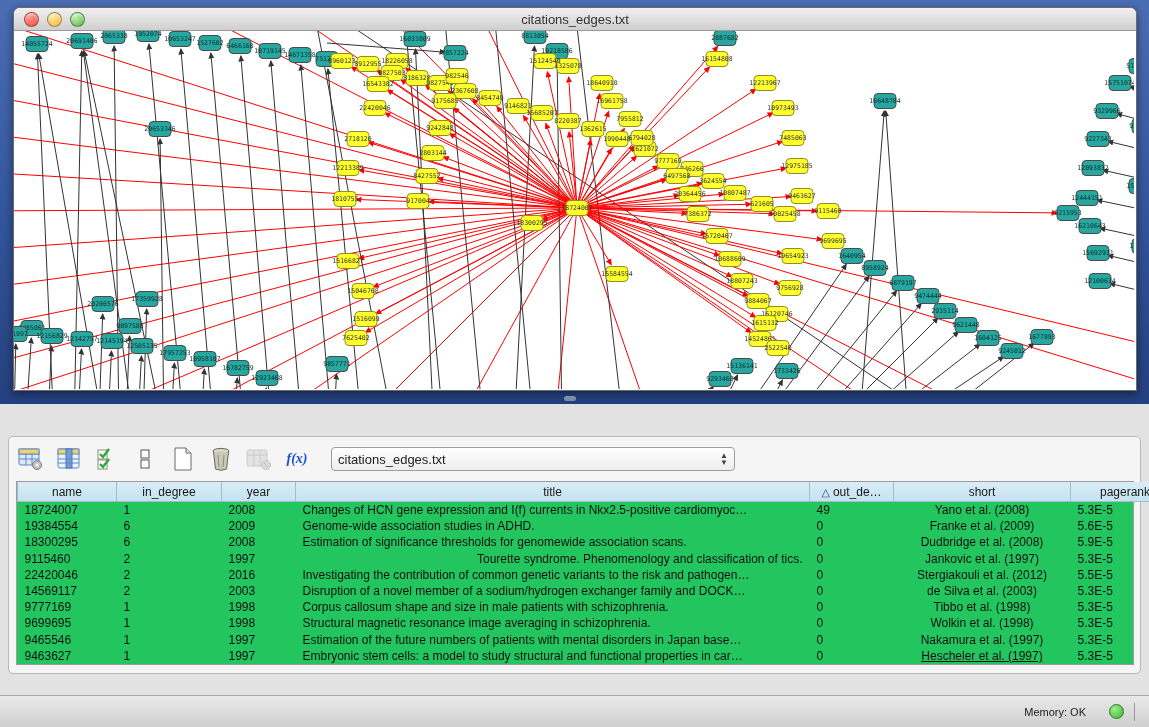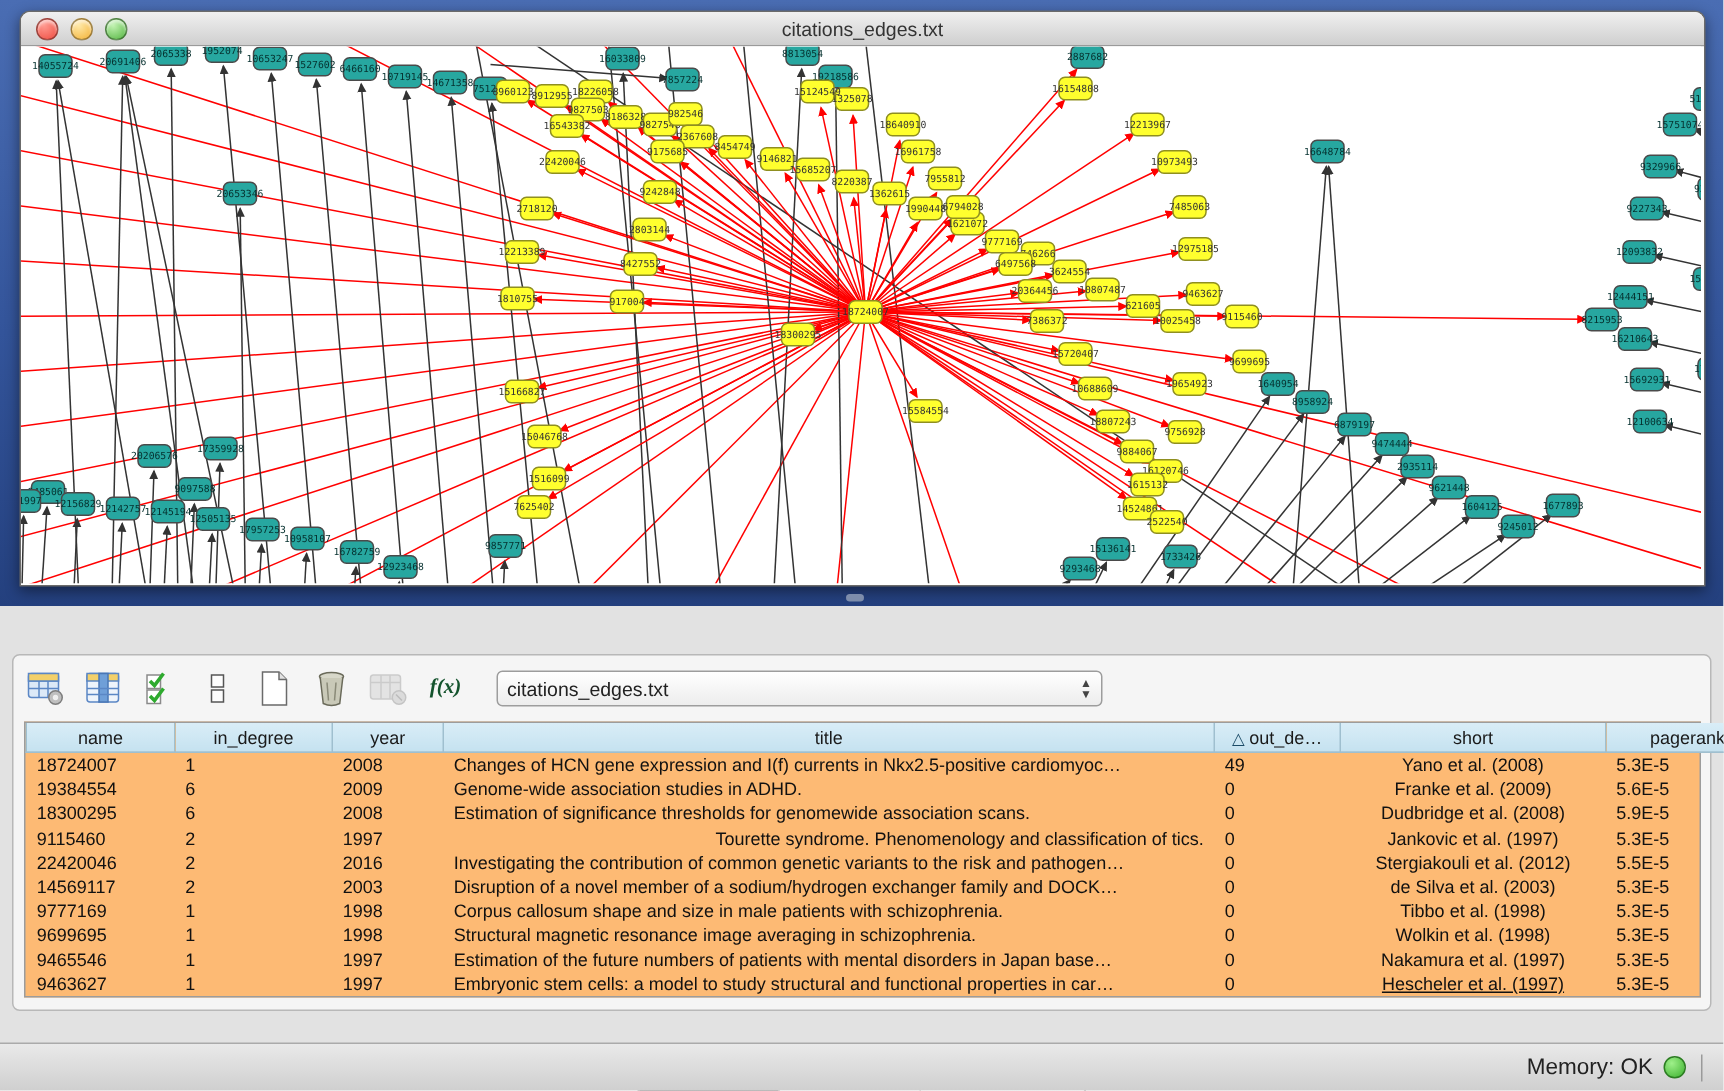--- a/index.html
+++ b/index.html
@@ -19,39 +19,39 @@
   .splitter{position:absolute;left:564px;top:396px;width:12px;height:5px;border-radius:3px;background:#7d8dab;}
   
   .panel{position:absolute;left:0;top:404px;width:1149px;height:291px;background:#e2e2e2;}
   .panel-titlebar{height:24px;background:linear-gradient(180deg,#f1f1f1,#e6e6e6);border-bottom:1px solid #c2c2c2;display:flex;align-items:center;padding:0 10px;}
   .panel-title{font-size:13px;color:#333;}
   .panel-titlebar .spacer{flex:1;}
   .tb-icon{width:18px;height:18px;display:flex;align-items:center;justify-content:center;cursor:pointer;margin-left:8px;color:#222;}
   .groupbox{position:absolute;left:8px;top:32px;width:1131px;height:236px;background:#f5f5f5;border:1px solid #b8b8b8;border-radius:5px;}
   .toolbar{height:36px;display:flex;align-items:center;gap:10px;padding:4px 8px 0 8px;}
   .toolbtn{width:28px;height:26px;display:flex;align-items:center;justify-content:center;cursor:pointer;}
-  .fx{font-style:italic;font-weight:bold;font-size:14px;font-family:"Liberation Serif",serif;color:#14532d;}
+  .fx{font-style:italic;font-weight:bold;font-size:14px;font-family:"Liberation Serif",serif;color:#1d4ed8;}
   .dropdown{margin-left:10px;width:390px;height:22px;border:1px solid #9d9d9d;border-radius:4px;background:linear-gradient(180deg,#ffffff,#ededed);display:flex;align-items:center;padding:0 6px;font-size:13px;color:#222;}
   .dropdown .dd-label{flex:1;}
   .dd-arrows{font-size:8px;line-height:7px;color:#444;text-align:center;}
   
-  .tablebox{position:absolute;left:7px;top:44px;width:1116px;height:182px;border:1px solid #9c9c9c;background:#fdba74;display:flex;}
+  .tablebox{position:absolute;left:7px;top:44px;width:1116px;height:182px;border:1px solid #9c9c9c;background:#22c55e;display:flex;}
   table.datatable{border-collapse:collapse;table-layout:fixed;width:1099px;font-size:12px;}
   table.datatable th{background:linear-gradient(180deg,#d9edf7,#c5e2f0);border:1px solid #9fbfcf;border-top:none;font-weight:normal;color:#1a1a1a;height:19px;padding:0 4px;overflow:hidden;white-space:nowrap;}
   table.datatable td{height:16px;padding:0 7px;border:none;overflow:hidden;white-space:nowrap;color:#111;}
   .sort-tri{color:#1a4a66;font-size:11px;margin-right:3px;}
   
   .tabs{position:absolute;left:0;top:270px;width:1131px;display:flex;justify-content:center;}
   .seg{display:flex;border:1px solid #8f8f8f;border-radius:5px;overflow:hidden;height:20px;background:#fff;box-shadow:0 1px 1px rgba(255,255,255,.8);}
   .seg .tab{padding:0 14px;font-size:13px;display:flex;align-items:center;color:#222;border-right:1px solid #b5b5b5;cursor:pointer;background:linear-gradient(180deg,#ffffff,#f0f0f0);}
   .seg .tab:last-child{border-right:none;}
   .seg .tab.active{background:linear-gradient(180deg,#8a8a8a,#6e6e6e);color:#f3f3f3;}
   
   .statusbar{position:absolute;left:0;top:695px;width:1149px;height:32px;background:linear-gradient(180deg,#e9e9e9,#cfcfcf);border-top:1px solid #aaa;display:flex;align-items:center;justify-content:flex-end;padding:0 14px;box-sizing:border-box;}
-  .mem-label{font-size:15px;color:#222;margin-right:7px;}
+  .mem-label{font-size:11px;color:#222;margin-right:23px;}
   .mem-dot{width:13px;height:13px;border-radius:50%;background:radial-gradient(circle at 35% 30%,#9ff08a,#3cb12e);border:1px solid #2c7d22;margin-right:10px;}
   .status-divider{width:1px;height:18px;background:#9a9a9a;}
 </style>
 </head>
 <body>
 
 <div class="desktop">
   <div class="net-window">
     <div class="net-titlebar">
       <div class="lights">

